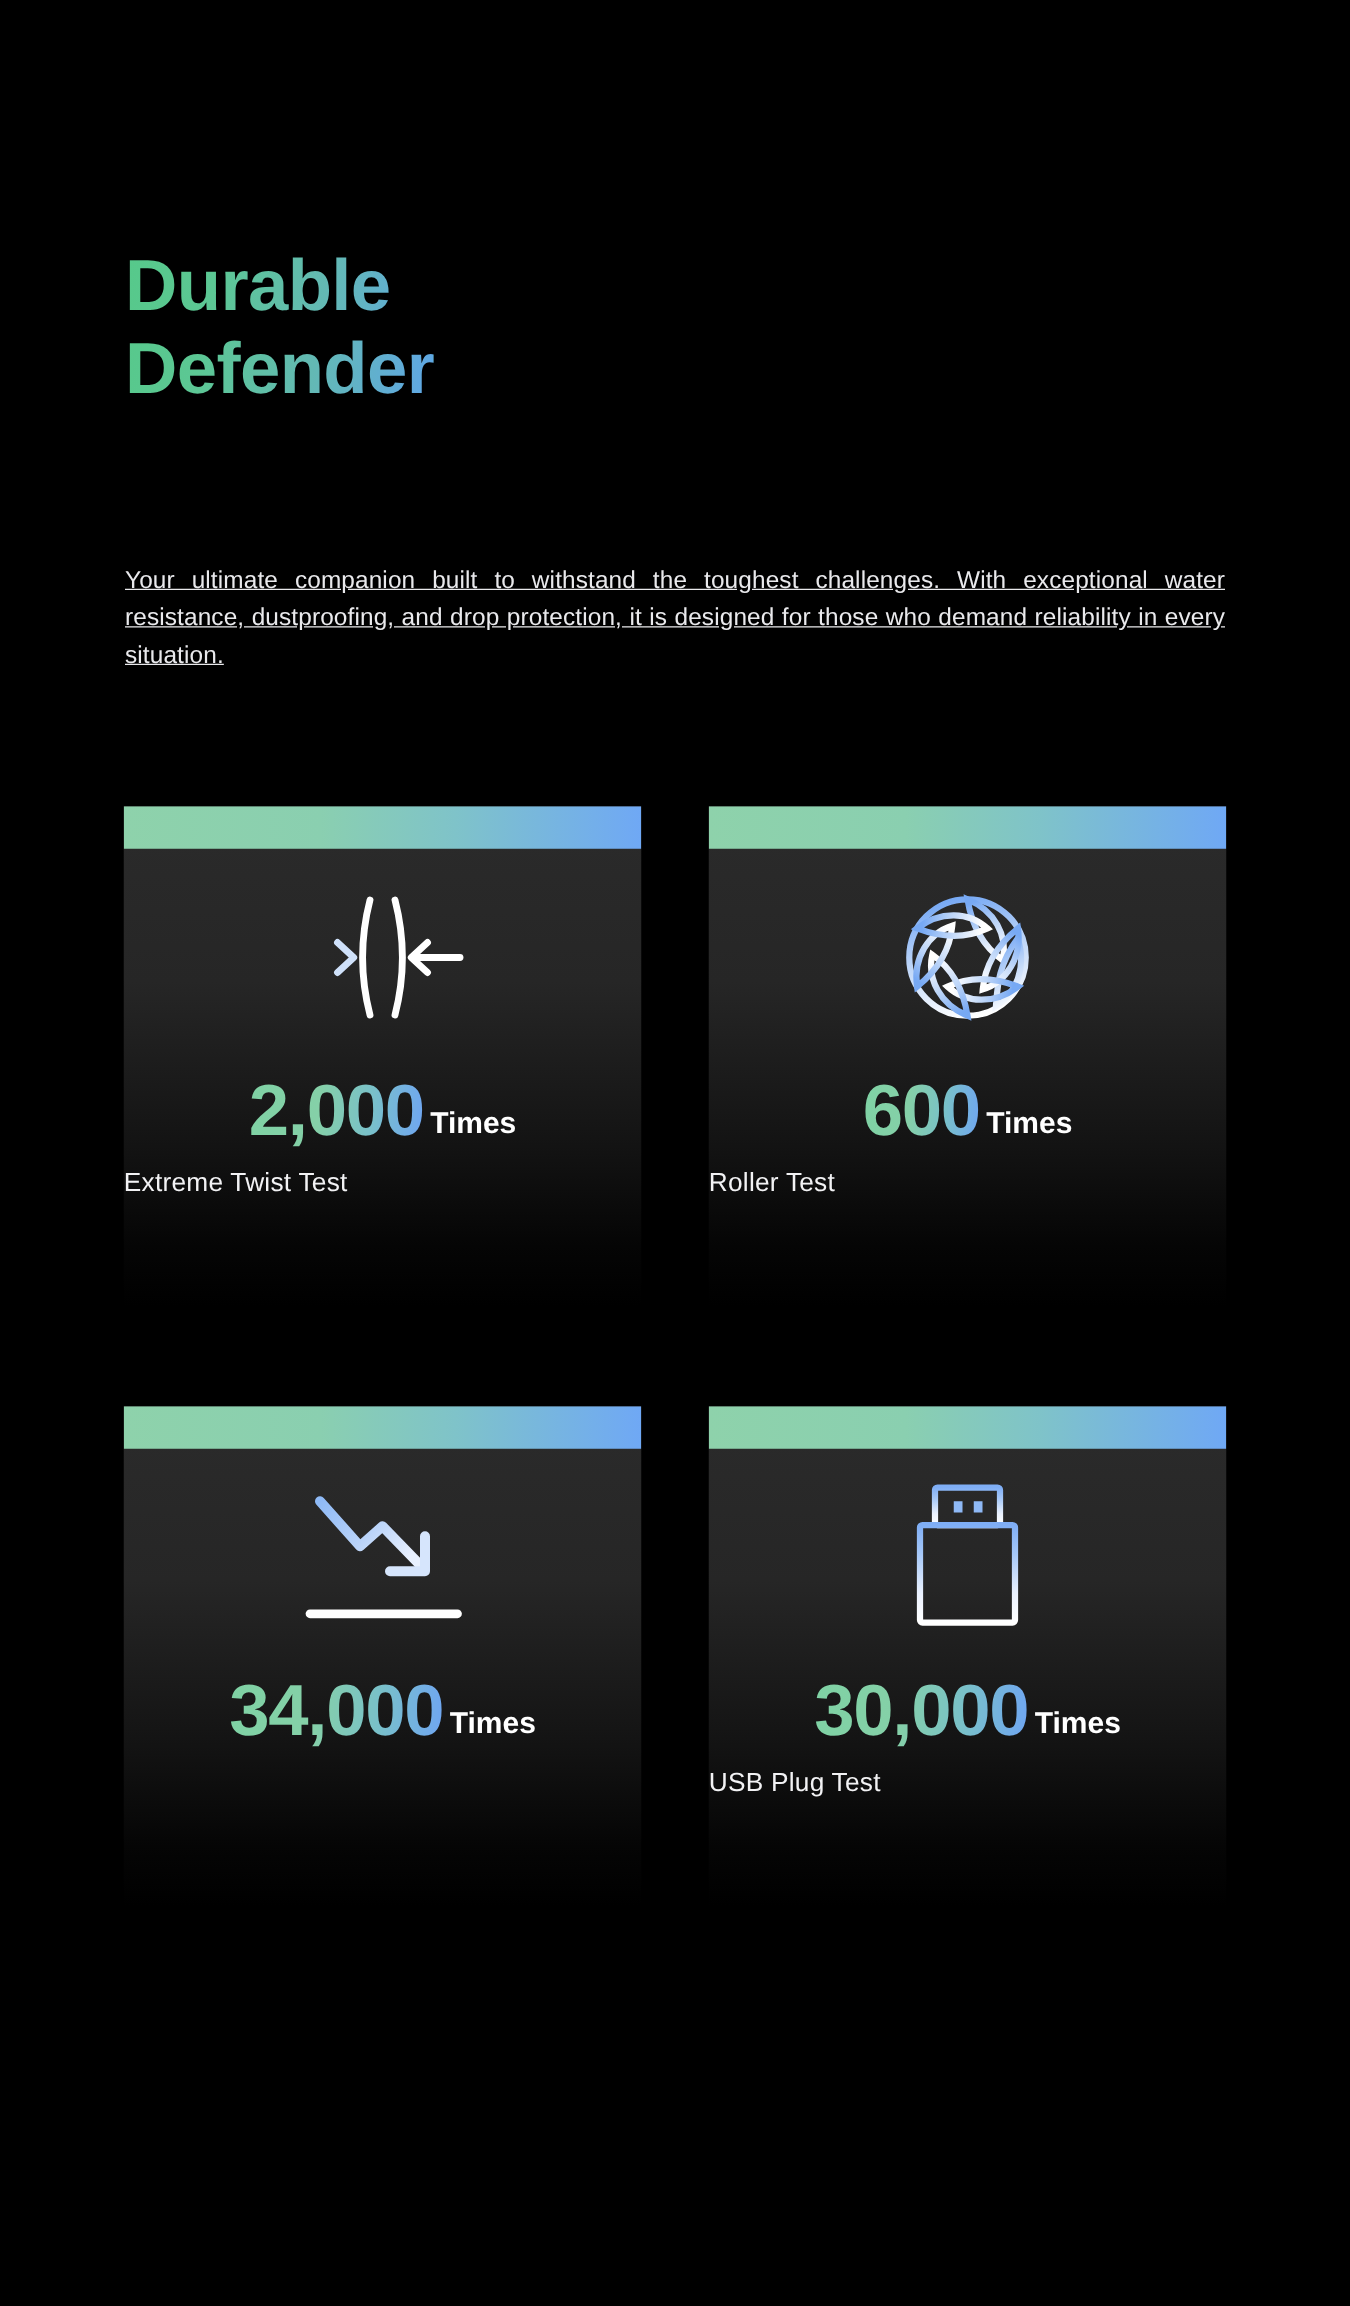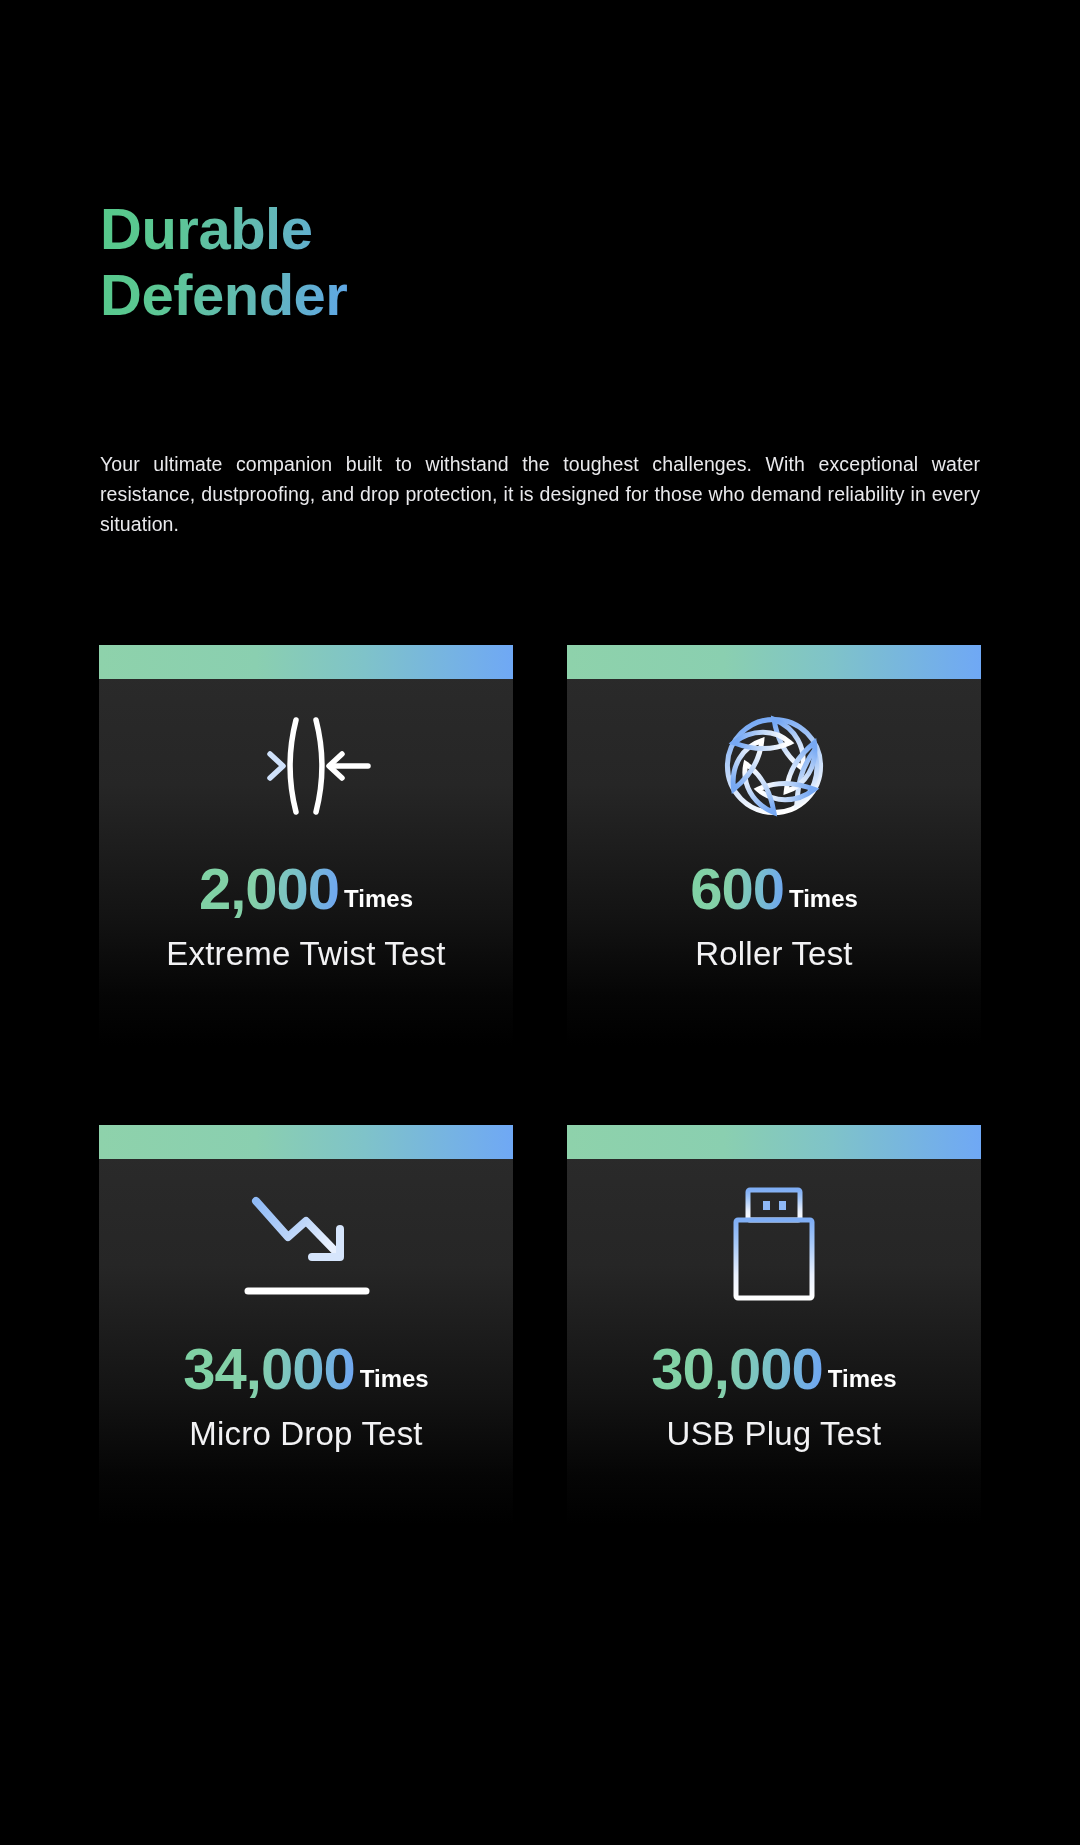--- a/index.html
+++ b/index.html
@@ -32,20 +32,21 @@
   .lede {
     position:absolute;
     left:100px;
     top:449px;
     width:880px;
     font-size:19.5px;
     line-height:1.55;
     color:#e9e9ec;
     text-align:justify;
     letter-spacing:0.1px;
+    text-decoration:underline;
   }
 
   
   .grid {
     position:absolute;
     left:99px;
     top:645px;
     width:882px;
     display:grid;
     grid-template-columns:414px 414px;
@@ -101,22 +102,22 @@
     font-weight:bold;
     color:#ffffff;
     margin-left:5px;
     position:relative;
     top:-2px;
   }
   .card-label {
     position:absolute;
     left:0; right:0;
     top:290px;
-    text-align:center;
-    font-size:33px;
+    text-align:left;
+    font-size:21px;
     color:#f2f2f4;
     letter-spacing:0.2px;
   }
 
   svg { display:block; overflow:visible; }
 </style>
 </head>
 <body>
 
 <div class="page">
@@ -212,21 +213,20 @@
           </defs>
           <polyline points="30,18 62,54 80,38 113,72" stroke="url(#g-drop)" stroke-width="8" fill="none" stroke-linecap="round" stroke-linejoin="round"></polyline>
           <polyline points="86,74 114,74 114,46" stroke="#D6E5FC" stroke-width="8" fill="none" stroke-linecap="round" stroke-linejoin="round" transform="rotate(0 114 74)"></polyline>
           <line x1="22" y1="108" x2="140" y2="108" stroke="#FFFFFF" stroke-width="7" stroke-linecap="round"></line>
         </svg>
       </div>
       <div class="card-stat">
         <span class="stat-number">34,000</span>
         <span class="stat-unit">Times</span>
       </div>
-      <div class="card-label">Micro Drop Test</div>
     </div>
 
     <div class="card">
       <div class="card-bar"></div>
       <div class="card-icon">
         <svg width="110" height="128" viewBox="0 0 110 128">
           <defs>
             <linearGradient id="g-usb" x1="0" y1="0" x2="0" y2="1">
               <stop offset="0%" stop-color="#7FAEF5"></stop>
               <stop offset="30%" stop-color="#A6C8F8"></stop>

